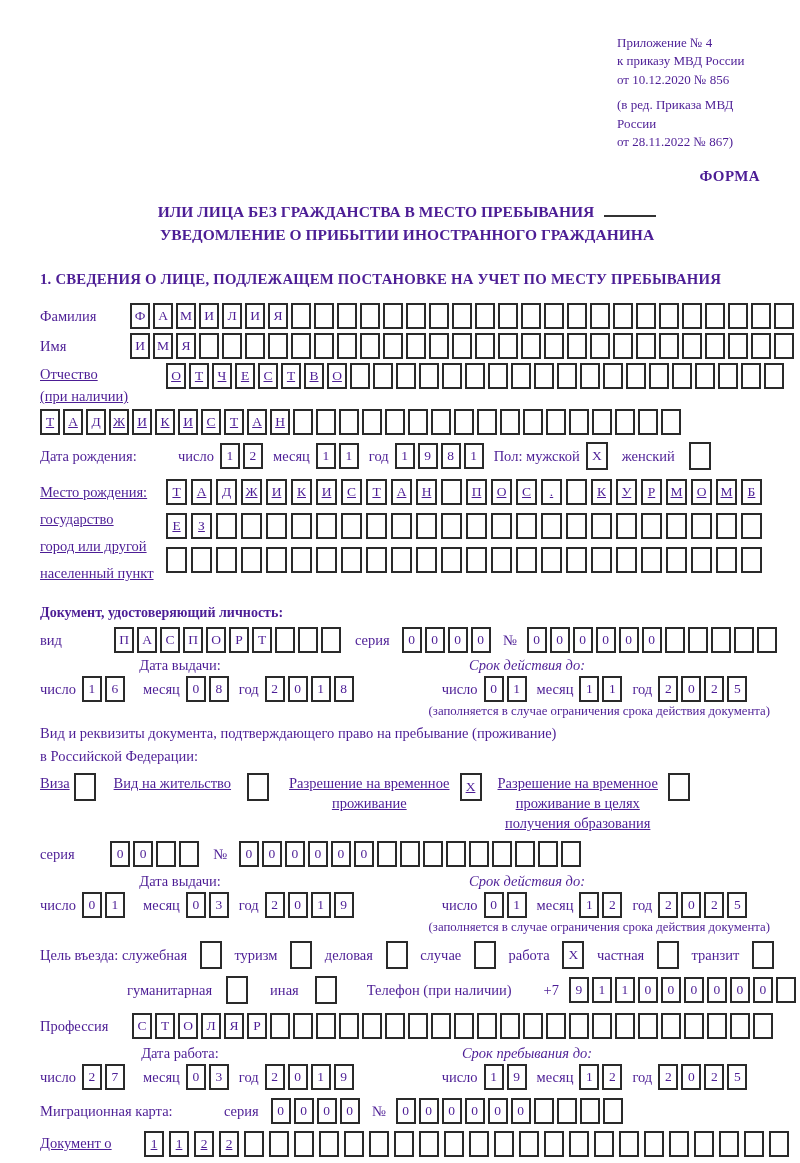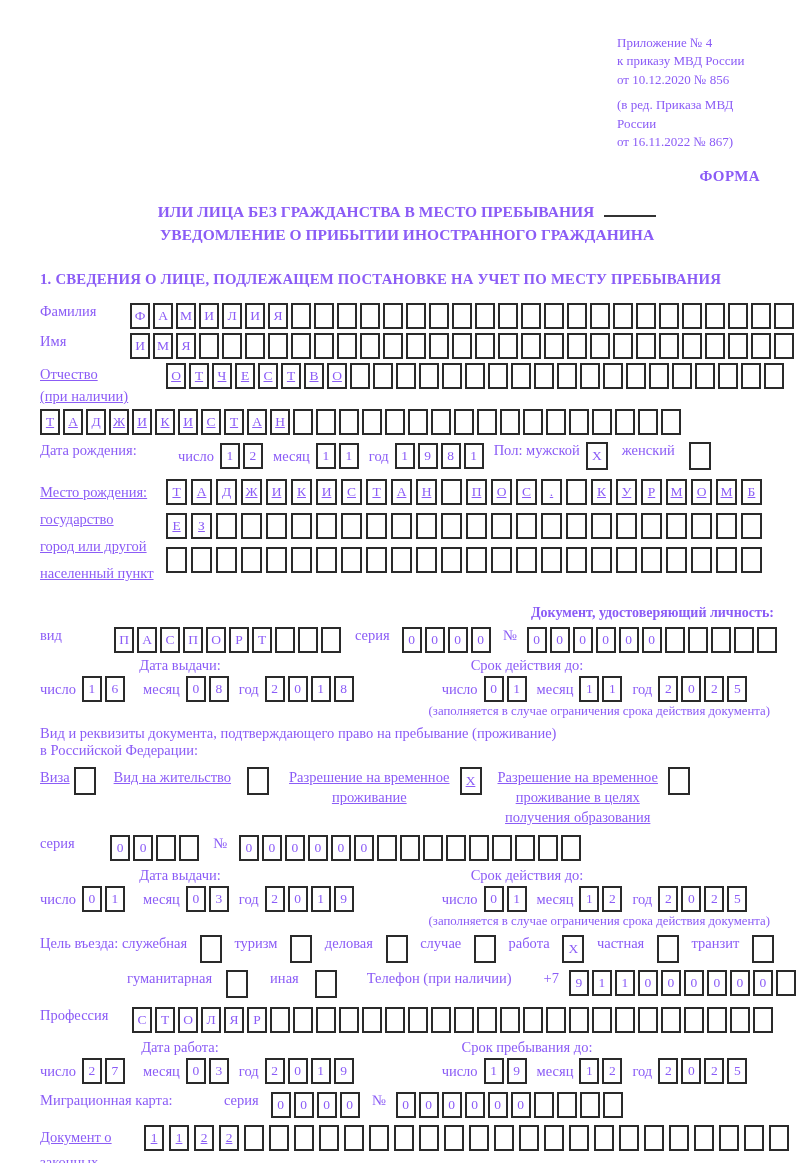--- a/index.html
+++ b/index.html
@@ -1,32 +1,32 @@
 <!DOCTYPE html>
 <html><head>
 <meta charset="utf-8">
 <style>
   html,body{margin:0;padding:0;background:#fff;}
   .page{
     width:800px;height:1163px;box-sizing:border-box;
     padding:34px 26px 0 40px;position:relative;overflow:hidden;
-    background:#fff;color:#8b5cf6;
+    background:#fff;color:#4c1d95;
     font-family:"Liberation Serif","DejaVu Serif",serif;
     font-size:14.5px;
   }
   
   .appendix{margin-left:577px;font-size:13px;line-height:1.42;}
   .appendix .gap{margin-top:7px;}
   .forma{text-align:right;padding-right:14px;font-weight:bold;font-size:15px;margin-top:16px;letter-spacing:.4px;}
   
   .title{text-align:center;font-weight:bold;font-size:15.5px;margin-top:15px;line-height:1.5;}
   .blank-line{display:inline-block;width:52px;border-bottom:2px solid #333;height:.9em;margin-left:10px;}
   .sec-heading{font-weight:bold;font-size:14.8px;margin-top:25px;margin-bottom:15px;letter-spacing:.2px;}
   
-  .frow{display:flex;margin-bottom:4px;}
+  .frow{display:flex;align-items:center;margin-bottom:4px;}
   .frow.top{align-items:flex-start;text-decoration:underline;}
   .flabel{flex-shrink:0;}
   .stack div{line-height:22px;}
   
   .cells{display:flex;gap:3px;flex-shrink:0;}
   .cell{
     width:20px;height:26px;border:2px solid #2a2a2a;box-sizing:border-box;
     display:flex;align-items:center;justify-content:center;
     font-size:13.5px;background:#fff;flex-shrink:0;
   }
@@ -34,39 +34,39 @@
   .wide{gap:4px;}
   .rep .cell{width:20px;}
   .rep{gap:5px;}
   .cbx .cell{width:22px;height:28px;}
   
   .dg{display:flex;align-items:center;}
   .dg .lbl{margin-right:6px;}
   .dg .cells{margin-right:10px;}
   .pair-head{display:flex;font-size:14.5px;margin-bottom:2px;}
   .pair-head .lh{width:280px;text-align:center;}
-  .pair-head .rh{flex:1;text-align:center;padding-right:40px;}
+  .pair-head .rh{flex:1;text-align:center;padding-right:40px;font-style:italic;}
   .note-r{text-align:right;font-size:12.8px;padding-right:4px;margin-top:2px;margin-bottom:6px;}
-  .center-b{text-align:right;font-weight:bold;font-size:14px;margin:18px 0 6px 0;}
+  .center-b{text-align:left;font-weight:bold;font-size:14px;margin:18px 0 6px 0;}
   .opt{display:flex;align-items:flex-start;}
   .opt .olabel{text-align:center;line-height:20px;}
   .opt .cells{margin-left:10px;margin-top:0;}
   .mb0{margin-bottom:0;}
 </style>
 </head>
 <body>
 
 <div class="page">
 
   <div class="appendix">
     <div>Приложение № 4</div>
     <div>к приказу МВД России</div>
     <div>от 10.12.2020 № 856</div>
     <div class="gap">(в ред. Приказа МВД России</div>
-    <div>от 16.11.2022 № 867)</div>
+    <div>от 28.11.2022 № 867)</div>
   </div>
   <div class="forma">ФОРМА</div>
 
   <div class="title">
     <div><span>ИЛИ ЛИЦА БЕЗ ГРАЖДАНСТВА В МЕСТО ПРЕБЫВАНИЯ</span><span class="blank-line"></span></div>
     <div>УВЕДОМЛЕНИЕ О ПРИБЫТИИ ИНОСТРАННОГО ГРАЖДАНИНА</div>
   </div>
 
   <div class="sec-heading">1. СВЕДЕНИЯ О ЛИЦЕ, ПОДЛЕЖАЩЕМ ПОСТАНОВКЕ НА УЧЕТ ПО МЕСТУ ПРЕБЫВАНИЯ</div>
 
@@ -407,21 +407,21 @@
       <span class="cells">
           <span class="cell">2</span>
           <span class="cell">0</span>
           <span class="cell">2</span>
           <span class="cell">5</span>
         </span>
     </span>
   </div>
   <div class="note-r">(заполняется в случае ограничения срока действия документа)</div>
 
-  <div style="">Вид и реквизиты документа, подтверждающего право на пребывание (проживание)</div>
+  <div style="margin-bottom:6px">Вид и реквизиты документа, подтверждающего право на пребывание (проживание)</div>
   <div style="margin-bottom:8px">в Российской Федерации:</div>
 
   <div class="frow top" style="margin-bottom:8px">
     <span class="opt">
       <span class="olabel">Виза</span>
       <span class="cells cbx" style="margin-left:4px">
           <span class="cell"></span>
         </span>
     </span>
     <span class="opt" style="margin-left:18px">

